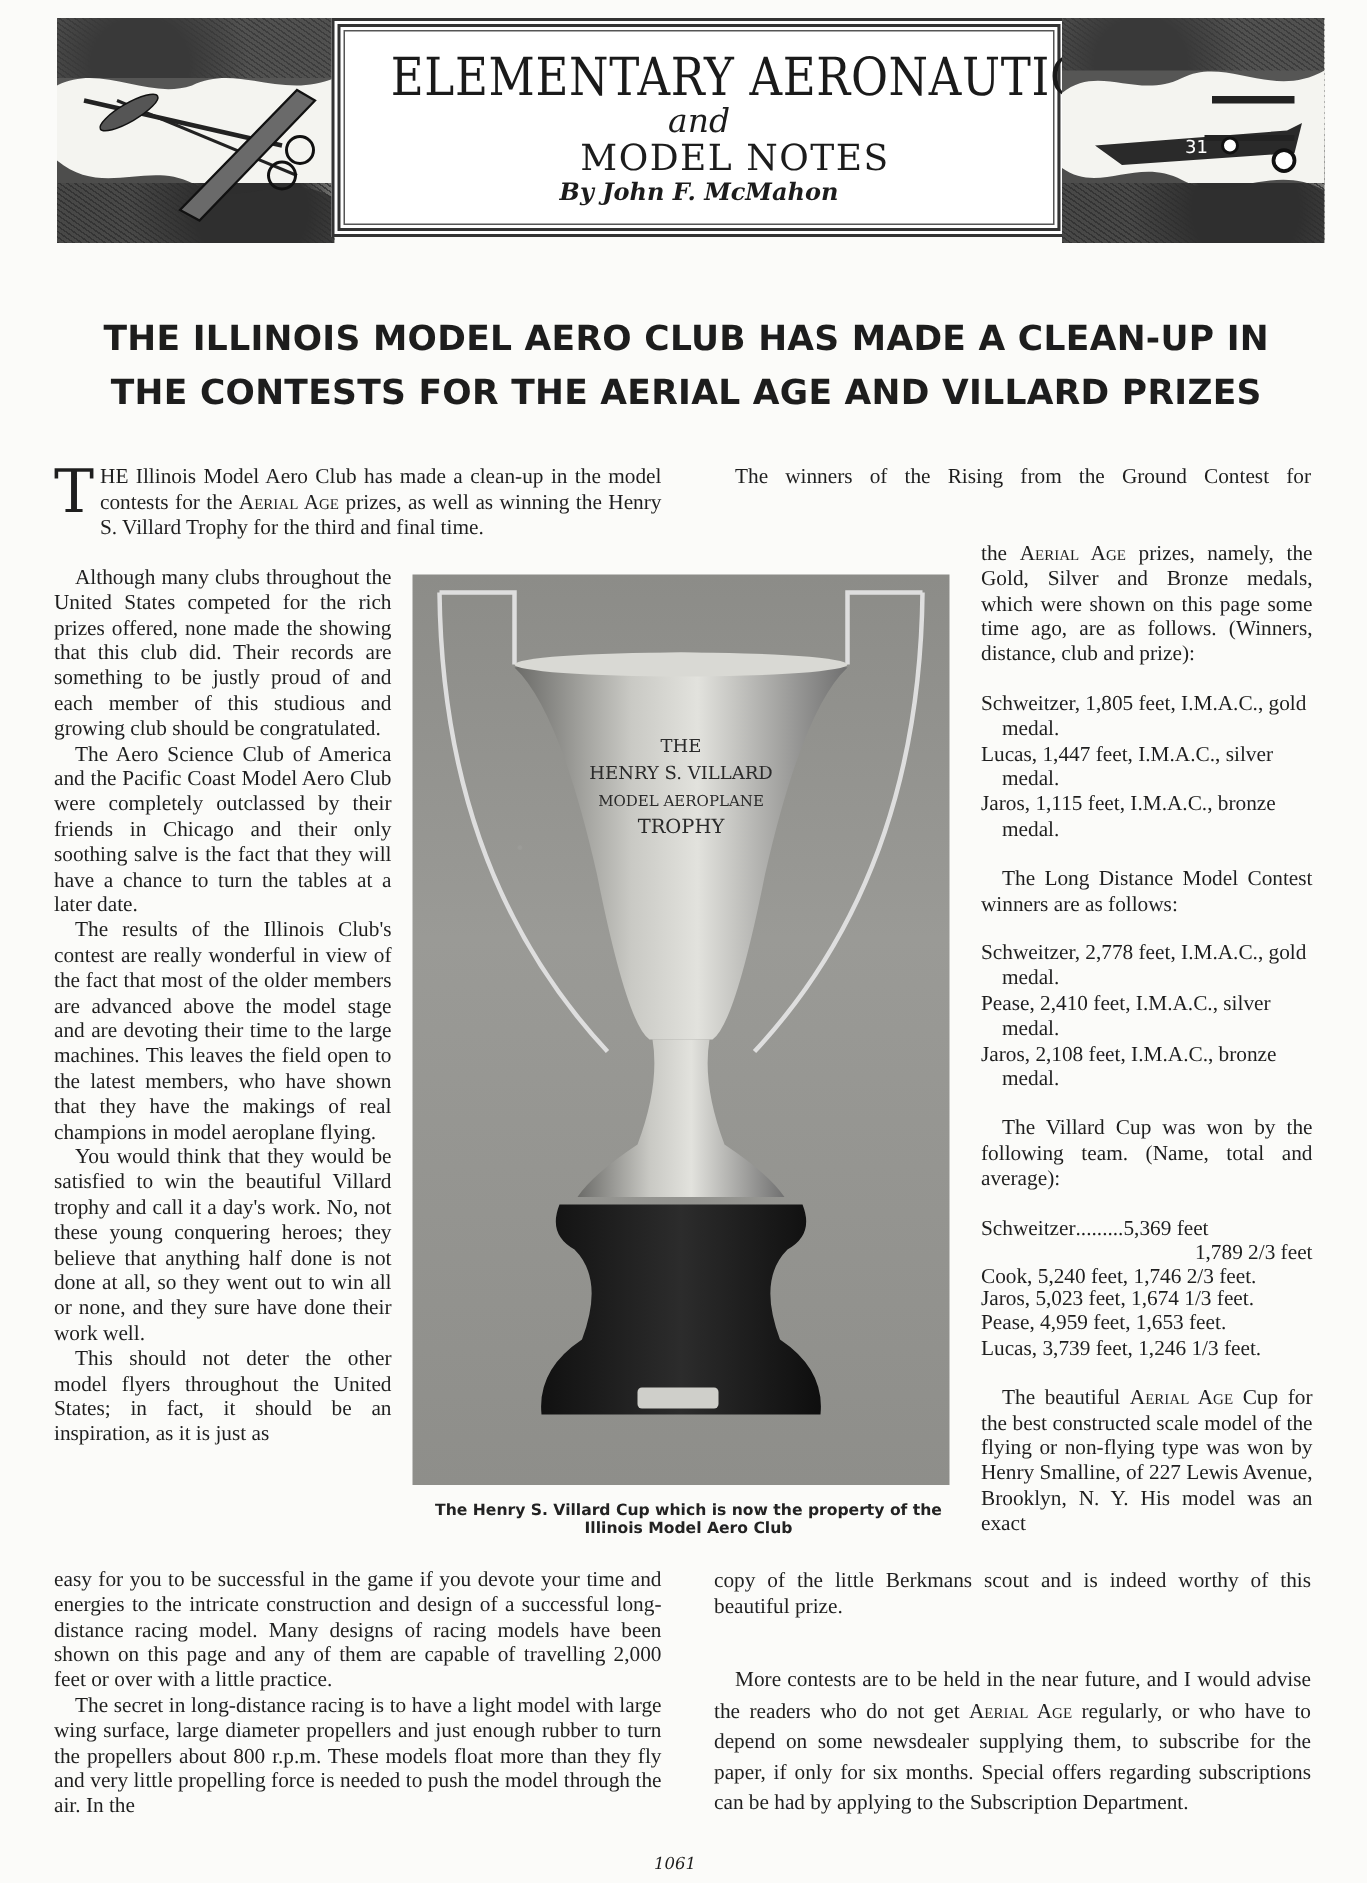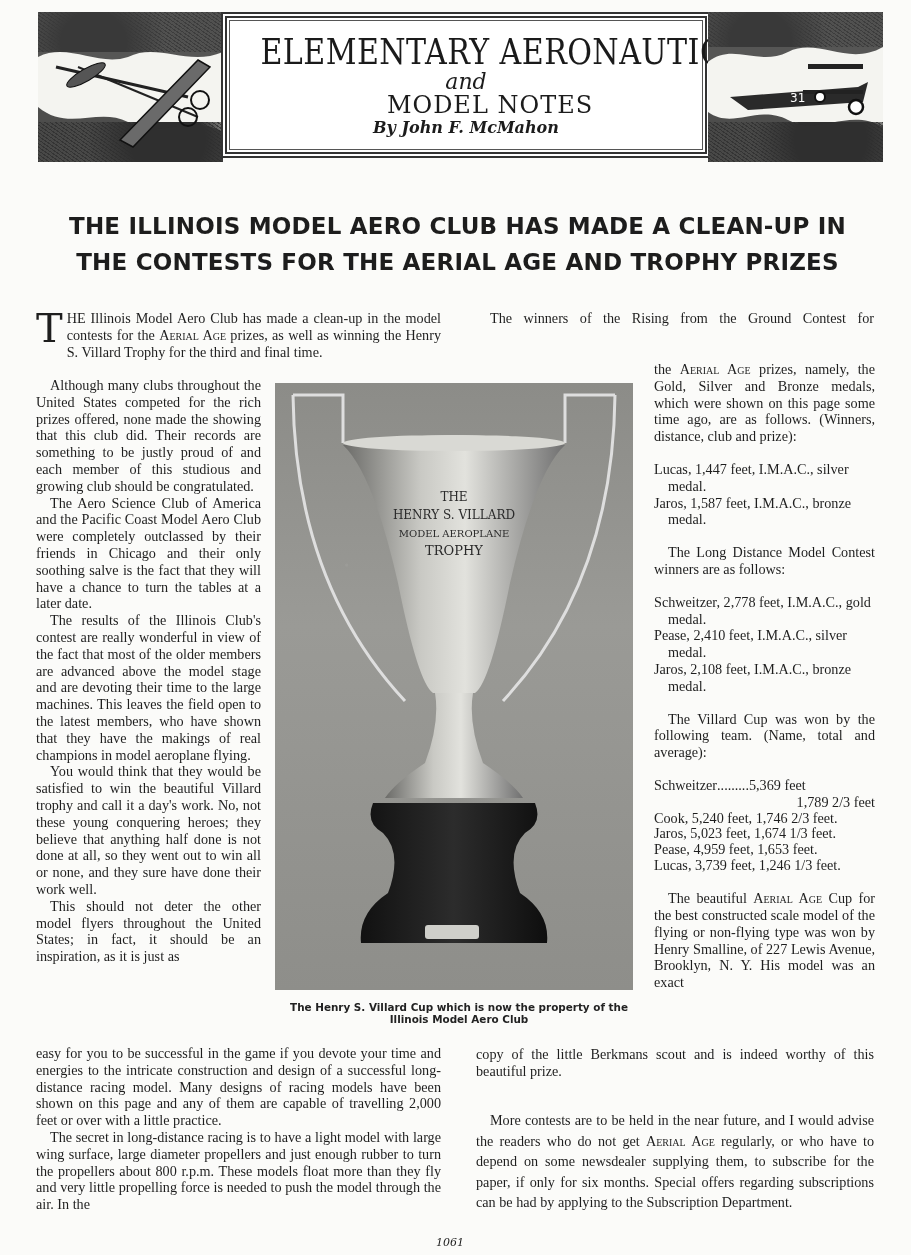--- a/index.html
+++ b/index.html
@@ -144,21 +144,21 @@
       <rect x="95" y="78" width="60" height="4" fill="#222"></rect>
       <circle cx="148" cy="95" r="7" fill="#fff" stroke="#111" stroke-width="2.5"></circle>
       <circle cx="112" cy="85" r="5" fill="#fff" stroke="#111" stroke-width="2"></circle>
       <text x="82" y="90" font-size="12" fill="#fff" font-family="DejaVu Sans, sans-serif">31</text>
     </svg>
   </div>
 </div>
 
 <div class="abs headline">
   <div>THE ILLINOIS MODEL AERO CLUB HAS MADE A CLEAN-UP IN</div>
-  <div>THE CONTESTS FOR THE AERIAL AGE AND TROPHY PRIZES</div>
+  <div>THE CONTESTS FOR THE AERIAL AGE AND VILLARD PRIZES</div>
 </div>
 
 <div class="abs txt intro">
   <p class="noind">
     <span class="dropcap">T</span><span>HE Illinois Model Aero Club has made a clean-up in the model contests for the </span><span class="sc">Aerial Age</span><span> prizes, as well as winning the Henry S. Villard Trophy for the third and final time.</span>
   </p>
 </div>
 
 <div class="abs txt lcol">
   <p>Although many clubs throughout the United States competed for the rich prizes offered, none made the showing that this club did. Their records are something to be justly proud of and each member of this studious and growing club should be congratulated.</p>
@@ -210,22 +210,23 @@
 
 <div class="abs txt rtop">
   <p style="text-align:justify;text-align-last:justify;">The winners of the Rising from the Ground Contest for</p>
 </div>
 
 <div class="abs txt rcol">
   <p class="noind">
     <span>the </span><span class="sc">Aerial Age</span><span> prizes, namely, the Gold, Silver and Bronze medals, which were shown on this page some time ago, are as follows. (Winners, distance, club and prize):</span>
   </p>
   <div class="gap"></div>
+  <p class="list-entry">Schweitzer, 1,805 feet, I.M.A.C., gold medal.</p>
   <p class="list-entry">Lucas, 1,447 feet, I.M.A.C., silver medal.</p>
-  <p class="list-entry">Jaros, 1,587 feet, I.M.A.C., bronze medal.</p>
+  <p class="list-entry">Jaros, 1,115 feet, I.M.A.C., bronze medal.</p>
   <div class="gap"></div>
   <p>The Long Distance Model Contest winners are as follows:</p>
   <div class="gap"></div>
   <p class="list-entry">Schweitzer, 2,778 feet, I.M.A.C., gold medal.</p>
   <p class="list-entry">Pease, 2,410 feet, I.M.A.C., silver medal.</p>
   <p class="list-entry">Jaros, 2,108 feet, I.M.A.C., bronze medal.</p>
   <div class="gap"></div>
   <p>The Villard Cup was won by the following team. (Name, total and average):</p>
   <div class="gap"></div>
   <div class="cup-row">

